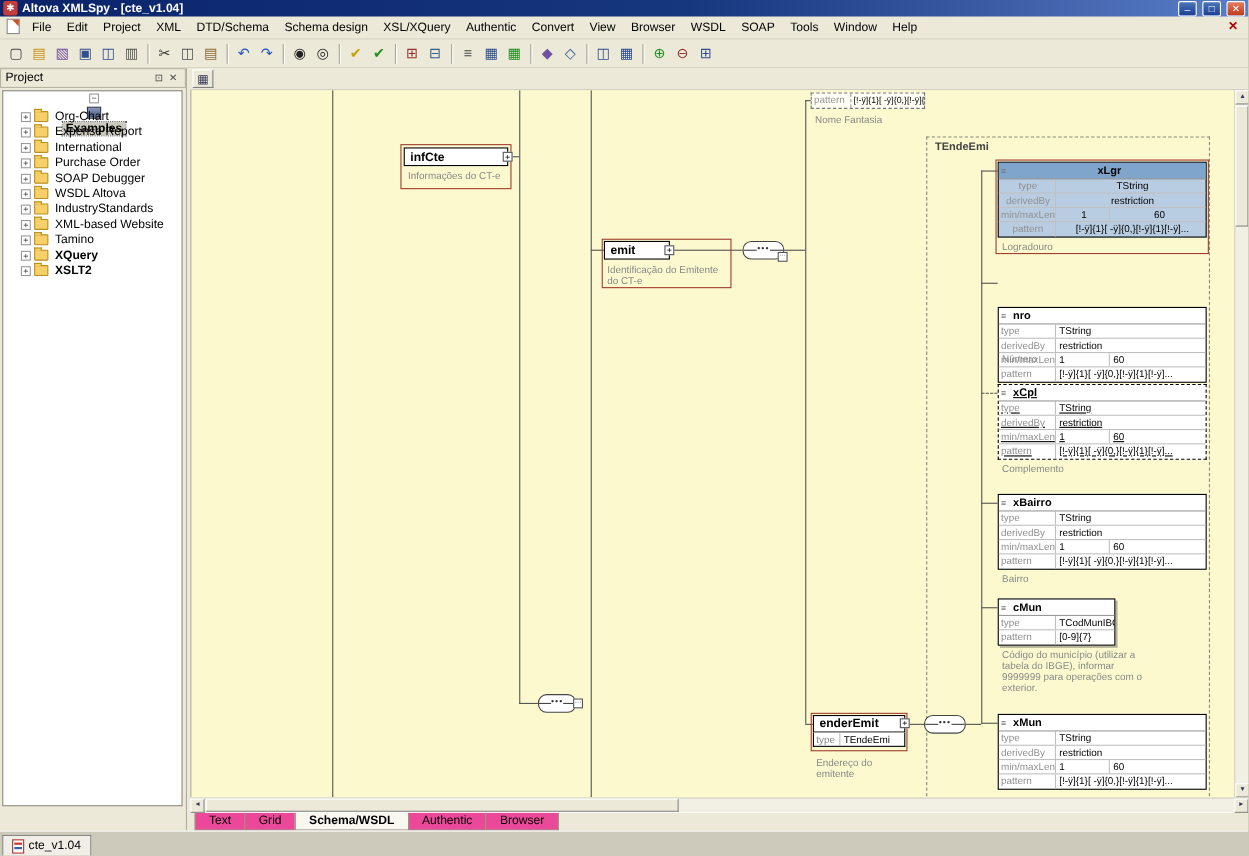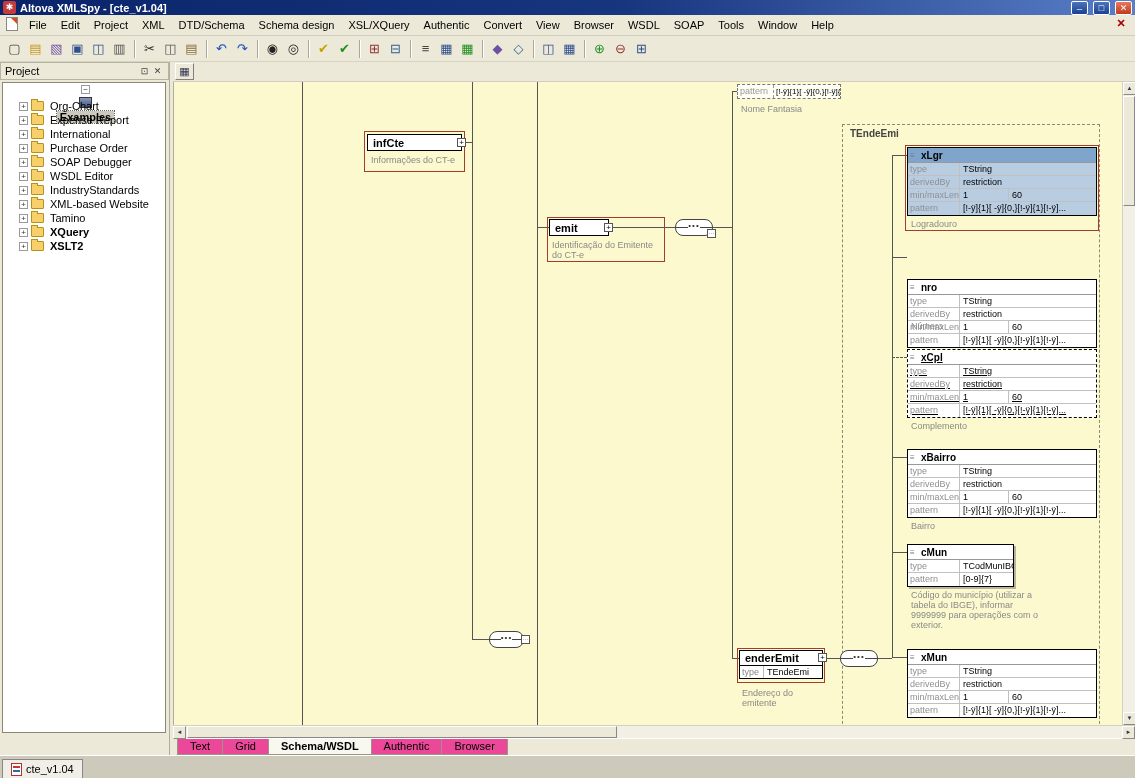--- a/index.html
+++ b/index.html
@@ -107,21 +107,21 @@
   .facet{position:absolute;background:#fff;border:1px solid #000;font-size:9px;}
   .facet.dashedb{border-style:dashed;text-decoration:underline;}
   .facet.shadow{box-shadow:2px 2px 0 rgba(100,100,90,.45);}
   .fhd{height:15px;line-height:15px;font-weight:bold;font-size:10px;padding-left:13px;border-bottom:1px solid #999;position:relative;white-space:nowrap;}
   .fhd::before{content:"≡";position:absolute;left:2px;top:0;font-size:8px;color:#777;font-weight:normal;}
   .frow{display:flex;height:13px;line-height:12px;border-bottom:1px solid #c0c0c0;}
   .frow:last-child{border-bottom:none;}
   .flbl{width:52px;color:#909090;padding-left:2px;border-right:1px solid #c0c0c0;flex:none;overflow:hidden;white-space:nowrap;}
   .fval{flex:1;padding-left:3px;white-space:nowrap;overflow:hidden;}
   .fval2{width:88px;flex:none;border-left:1px solid #c0c0c0;}
-  .facet.selected{background:#b9cde2;}
+  .facet.selected{background:#b9cde2;text-align:center;}
   .facet.selected .fhd{background:#7fa5cd;}
   .fcap{position:absolute;font-size:9px;color:#8a8a8a;line-height:10px;}
 </style>
 </head>
 <body>
 
 <div class="win">
 
   <div class="titlebar">
     <span class="appicon"></span>
@@ -280,21 +280,21 @@
           <span class="tlabel">Purchase Order</span>
         </div>
         <div class="titem">
           <span class="texp"></span>
           <span class="tfolder"></span>
           <span class="tlabel">SOAP Debugger</span>
         </div>
         <div class="titem">
           <span class="texp"></span>
           <span class="tfolder"></span>
-          <span class="tlabel">WSDL Editor</span>
+          <span class="tlabel">WSDL Altova</span>
         </div>
         <div class="titem">
           <span class="texp"></span>
           <span class="tfolder"></span>
           <span class="tlabel">IndustryStandards</span>
         </div>
         <div class="titem">
           <span class="texp"></span>
           <span class="tfolder"></span>
           <span class="tlabel">XML-based Website</span>

